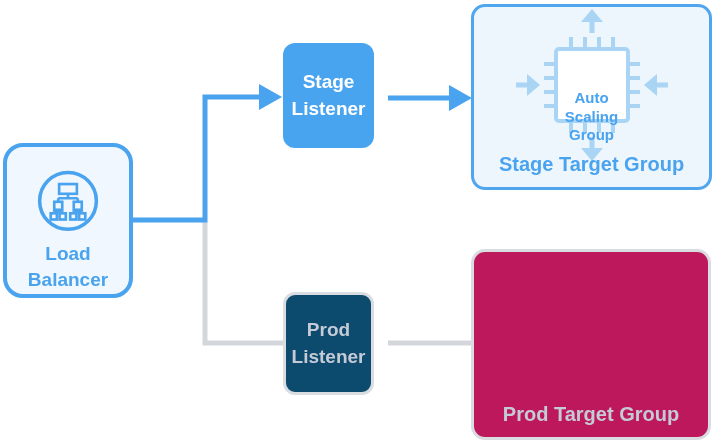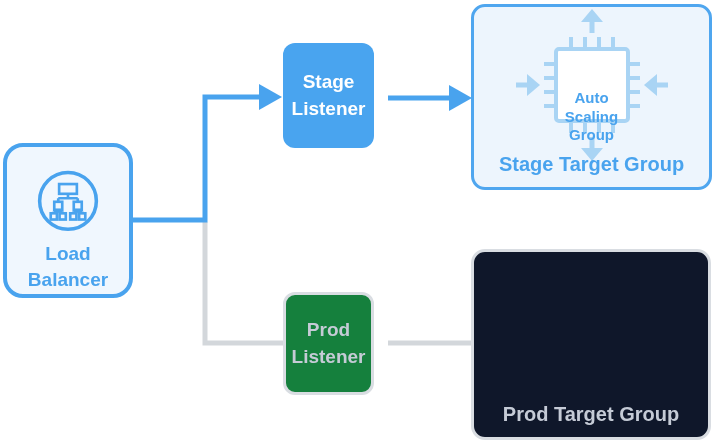--- a/index.html
+++ b/index.html
@@ -26,32 +26,32 @@
     width: 91px; border-radius: 12px;
     display: flex; align-items: center; justify-content: center;
     font-size: 19px; font-weight: 700; line-height: 1.4; text-align: center;
   }
   .stage-listener {
     left: 283px; top: 43px; height: 105px;
     background: #49A4EF; color: #ffffff;
   }
   .prod-listener {
     left: 283px; top: 292px; height: 103px;
-    background: #15803d; border: 3px solid #D9DDE2; color: #C5CBD6;
+    background: #0c4a6e; border: 3px solid #D9DDE2; color: #C5CBD6;
   }
   .listener .lbl { width: 90px; }
 
   .target-group { border-radius: 14px; }
   .stage-target {
     left: 471px; top: 4px; width: 241px; height: 186px;
     background: #EDF5FD; border: 3px solid #4FA6EF;
   }
   .prod-target {
     left: 471px; top: 249px; width: 240px; height: 191px;
-    background: #0f172a; border: 3px solid #D9DDE2;
+    background: #be185d; border: 3px solid #D9DDE2;
   }
   .tg-label {
     position: absolute; left: 0; right: 0; bottom: 11px;
     text-align: center; font-size: 20px; font-weight: 700; margin-top: 32px;
   }
   .stage-target .tg-label { color: #49A3EE; }
   .prod-target .tg-label { color: #C5CBD6; }
 
   .chip-wrap {
     position: absolute; left: 50%; top: 2px; width: 200px; height: 152px;

